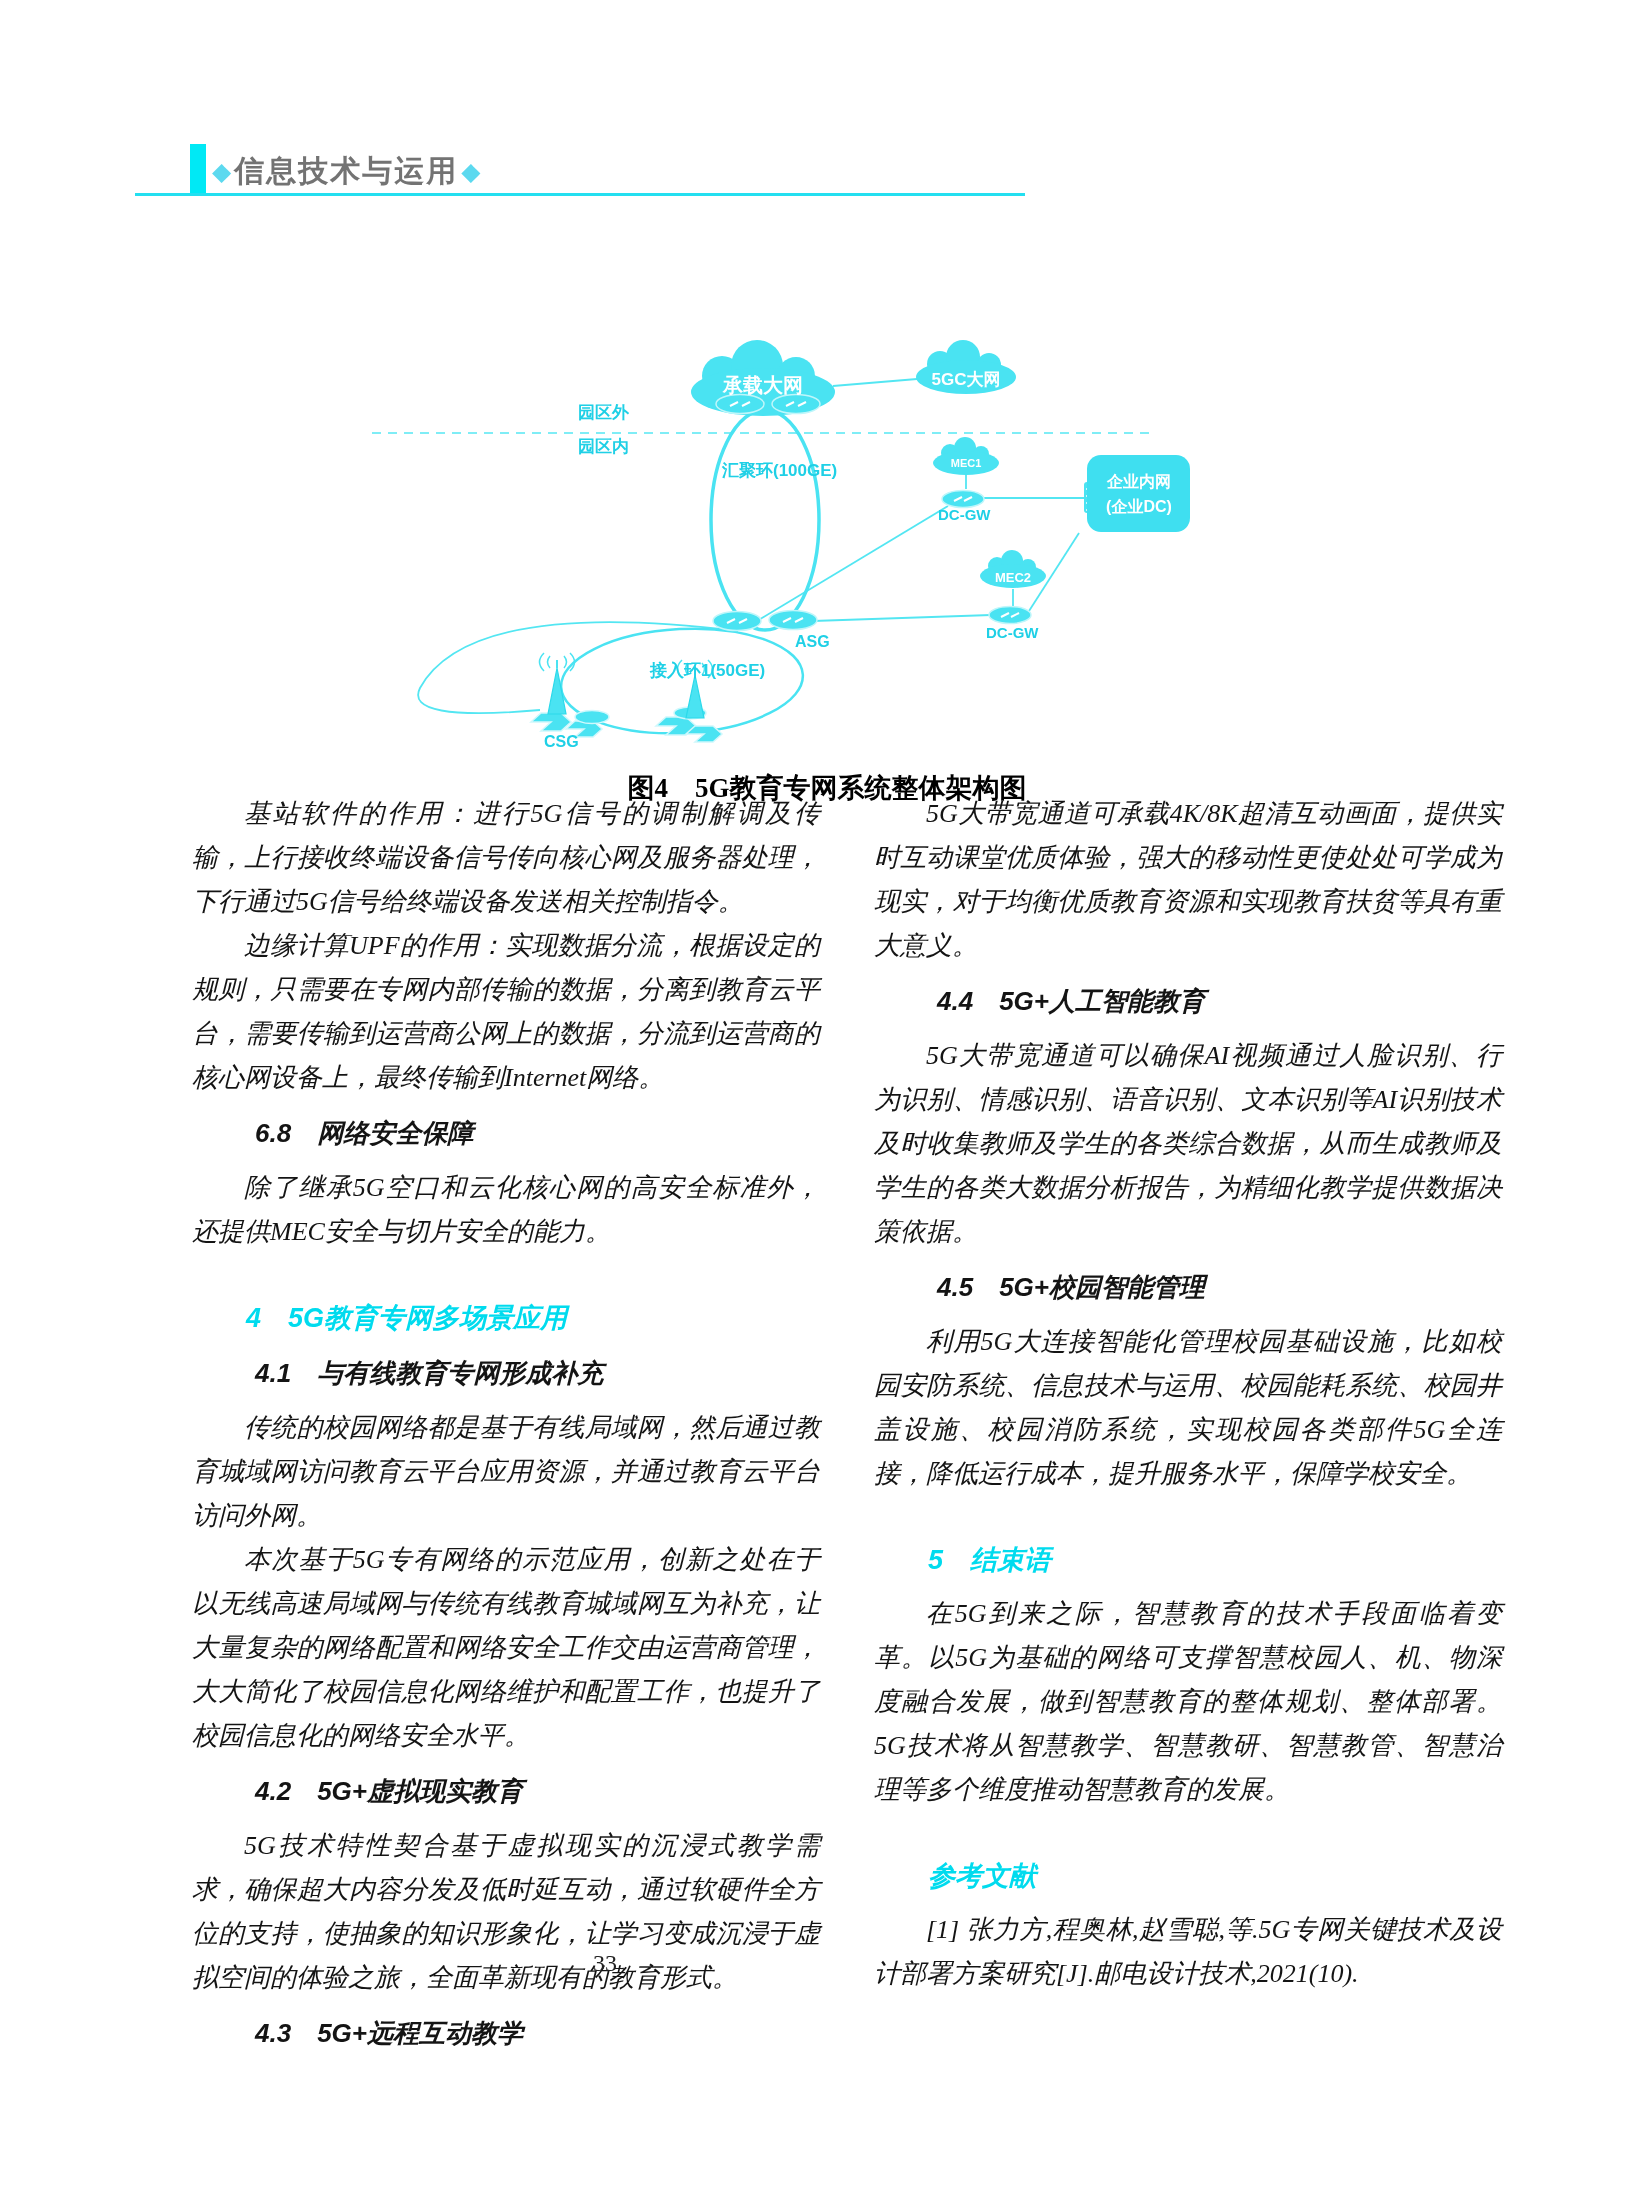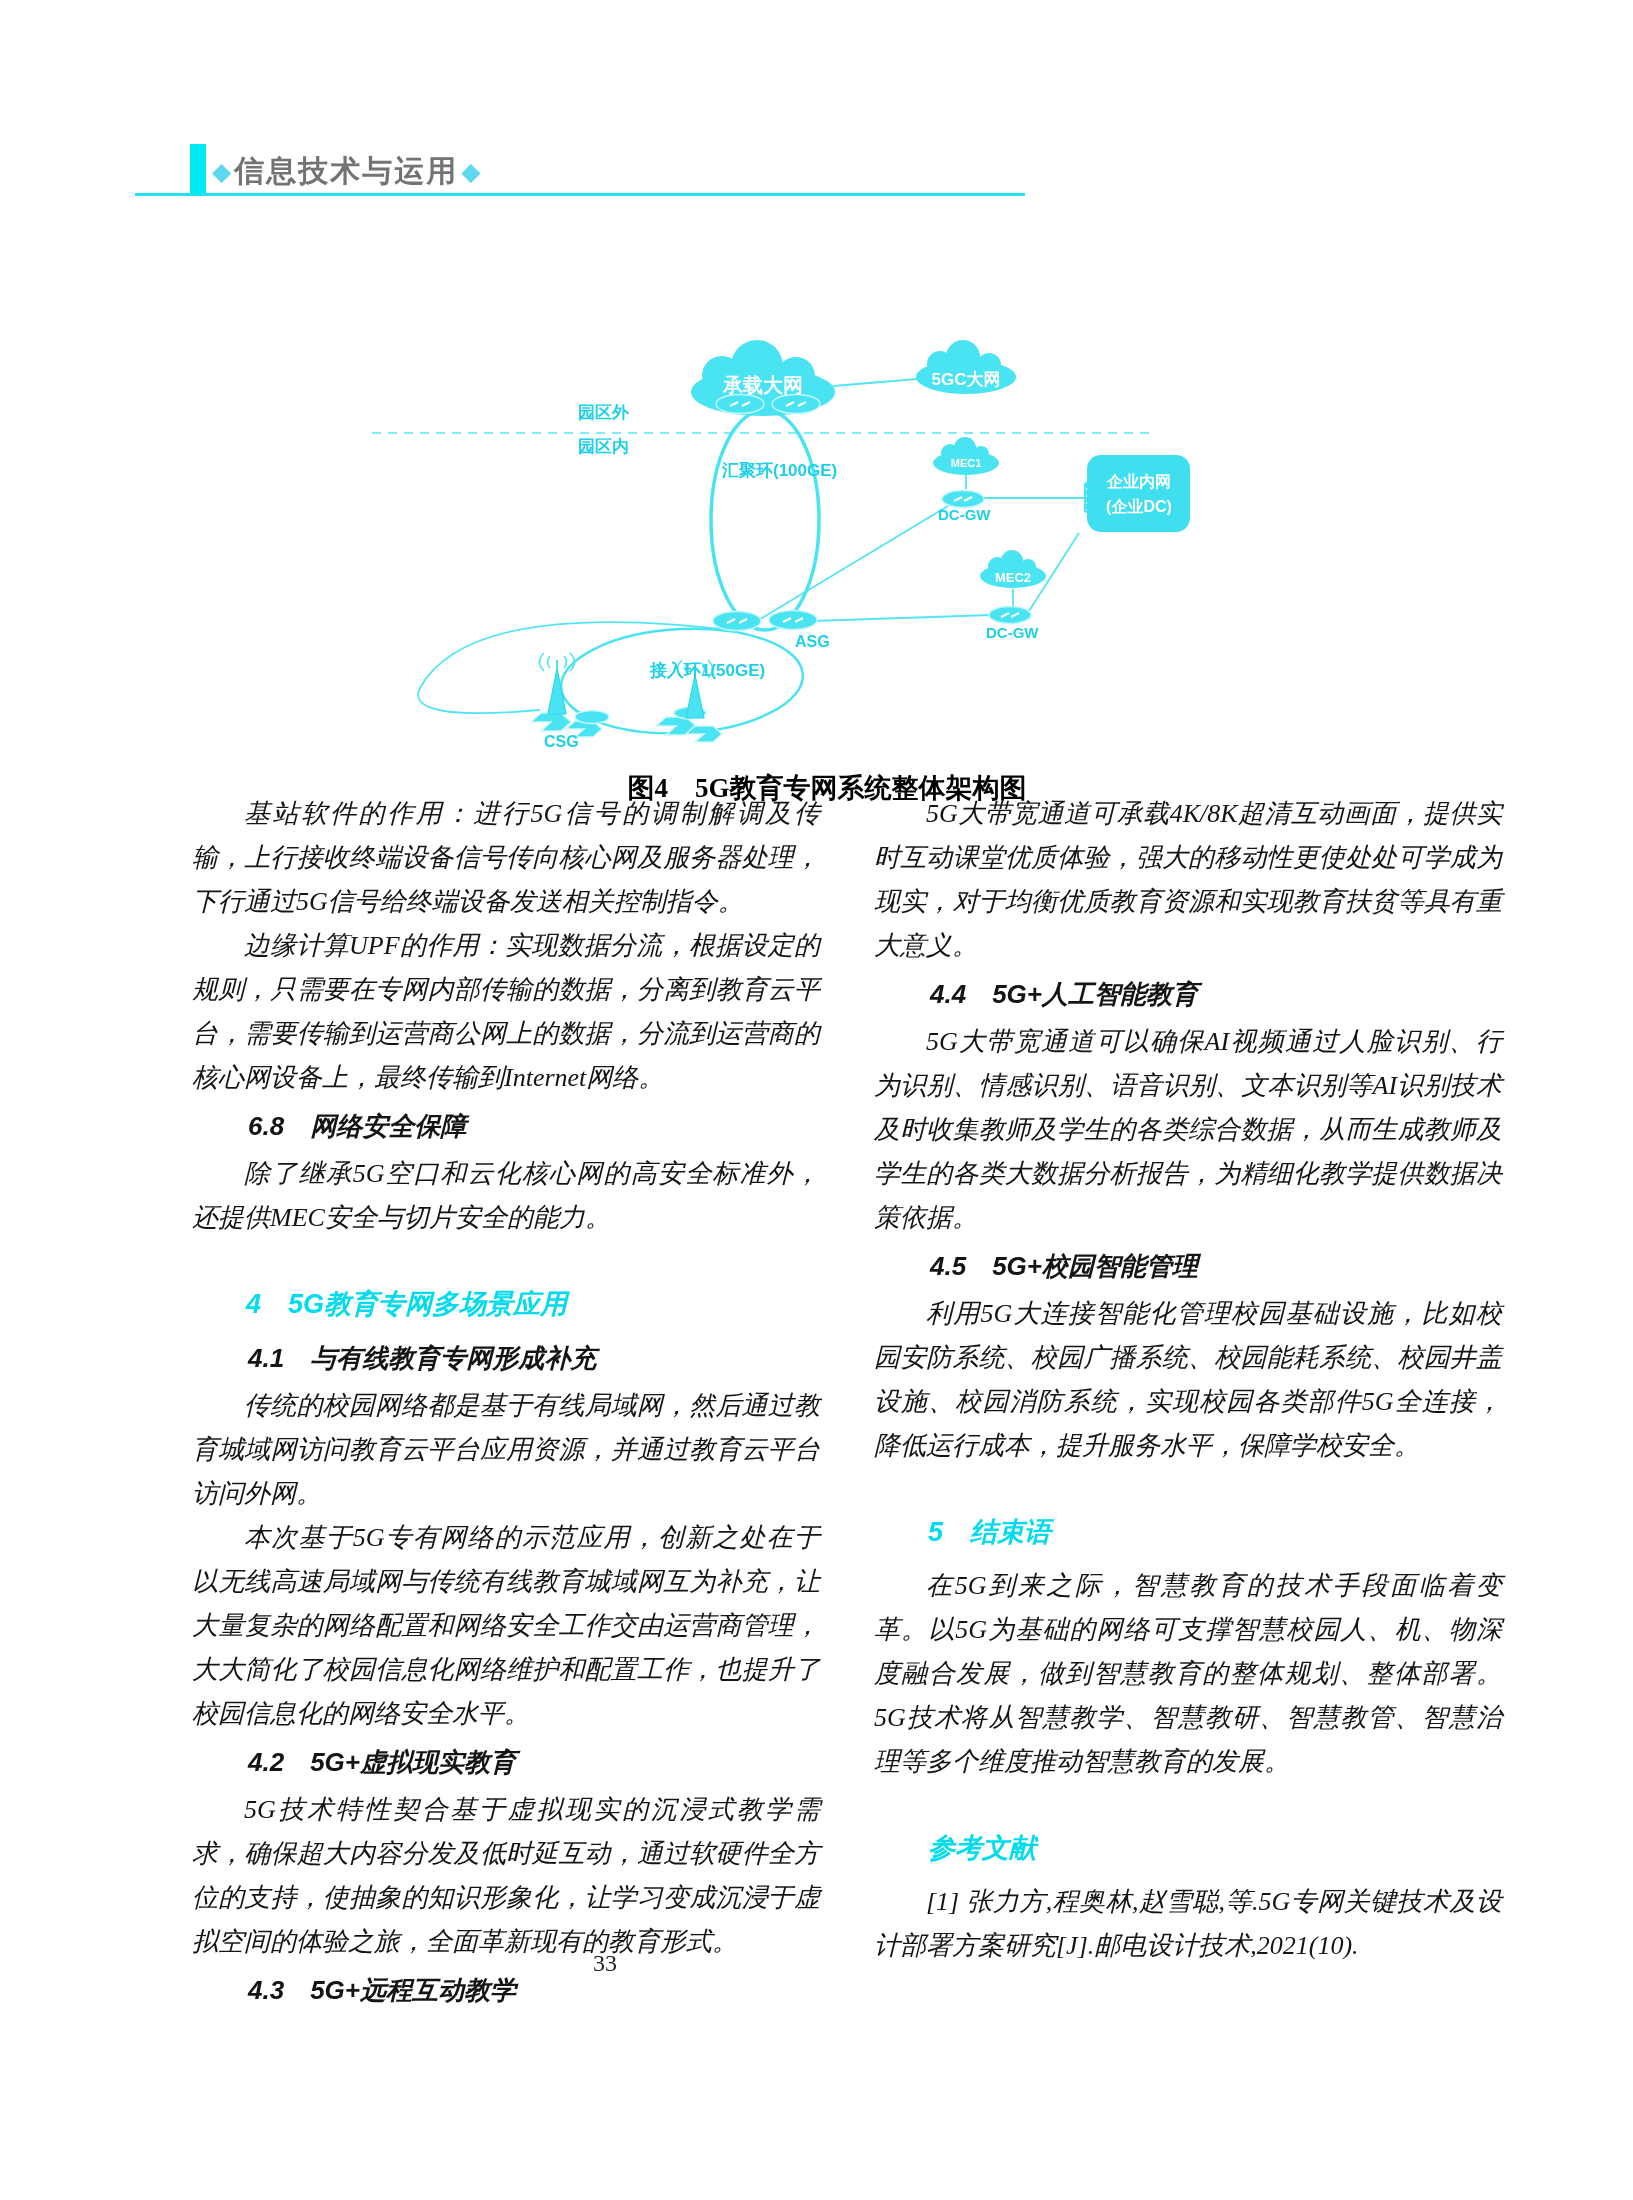--- a/index.html
+++ b/index.html
@@ -22,21 +22,21 @@
           font-weight:bold;white-space:nowrap;line-height:1;transform:translateX(-50%);}
   .fig-caption{position:absolute;left:192px;top:770px;width:1270px;text-align:center;
                font-weight:bold;font-size:27px;color:#000;}
 
   
   .col{position:absolute;top:792px;width:628px;font-size:26px;line-height:44px;
        text-align:justify;font-style:italic;}
   .col-left{left:192px;}
   .col-right{left:874px;}
   .blk-p,.blk-ref{margin:0;text-indent:2em;}
-  .blk-h2{margin:4px;text-indent:2em;font-weight:bold;
+  .blk-h2{margin:11px;text-indent:2em;font-weight:bold;
           font-family:"Liberation Sans",sans-serif;font-size:26px;}
   .blk-h1,.blk-refhead{margin:42px 0 10px 0;text-indent:2em;font-weight:bold;
           font-family:"Liberation Sans",sans-serif;font-size:27px;color:#00dbee;}
 
   .page-num{position:absolute;left:560px;top:1950px;width:90px;text-align:center;
             font-size:24px;color:#222;}
 </style>
 </head>
 <body>
 
@@ -180,21 +180,21 @@
       <div class="blk-p">本次基于5G专有网络的示范应用，创新之处在于以无线高速局域网与传统有线教育城域网互为补充，让大量复杂的网络配置和网络安全工作交由运营商管理，大大简化了校园信息化网络维护和配置工作，也提升了校园信息化的网络安全水平。</div>
       <div class="blk-h2">4.2　5G+虚拟现实教育</div>
       <div class="blk-p">5G技术特性契合基于虚拟现实的沉浸式教学需求，确保超大内容分发及低时延互动，通过软硬件全方位的支持，使抽象的知识形象化，让学习变成沉浸于虚拟空间的体验之旅，全面革新现有的教育形式。</div>
       <div class="blk-h2">4.3　5G+远程互动教学</div>
     </div>
   <div class="col col-right">
       <div class="blk-p">5G大带宽通道可承载4K/8K超清互动画面，提供实时互动课堂优质体验，强大的移动性更使处处可学成为现实，对于均衡优质教育资源和实现教育扶贫等具有重大意义。</div>
       <div class="blk-h2">4.4　5G+人工智能教育</div>
       <div class="blk-p">5G大带宽通道可以确保AI视频通过人脸识别、行为识别、情感识别、语音识别、文本识别等AI识别技术及时收集教师及学生的各类综合数据，从而生成教师及学生的各类大数据分析报告，为精细化教学提供数据决策依据。</div>
       <div class="blk-h2">4.5　5G+校园智能管理</div>
-      <div class="blk-p">利用5G大连接智能化管理校园基础设施，比如校园安防系统、校园广播系统、校园能耗系统、校园井盖设施、校园消防系统，实现校园各类部件5G全连接，降低运行成本，提升服务水平，保障学校安全。</div>
+      <div class="blk-p">利用5G大连接智能化管理校园基础设施，比如校园安防系统、信息技术与运用、校园能耗系统、校园井盖设施、校园消防系统，实现校园各类部件5G全连接，降低运行成本，提升服务水平，保障学校安全。</div>
       <div class="blk-h1">5　结束语</div>
       <div class="blk-p">在5G到来之际，智慧教育的技术手段面临着变革。以5G为基础的网络可支撑智慧校园人、机、物深度融合发展，做到智慧教育的整体规划、整体部署。5G技术将从智慧教学、智慧教研、智慧教管、智慧治理等多个维度推动智慧教育的发展。</div>
       <div class="blk-refhead">参考文献</div>
       <div class="blk-ref">[1] 张力方,程奥林,赵雪聪,等.5G专网关键技术及设计部署方案研究[J].邮电设计技术,2021(10).</div>
     </div>
 
   <div class="page-num">33</div>
 
 </div>
 

